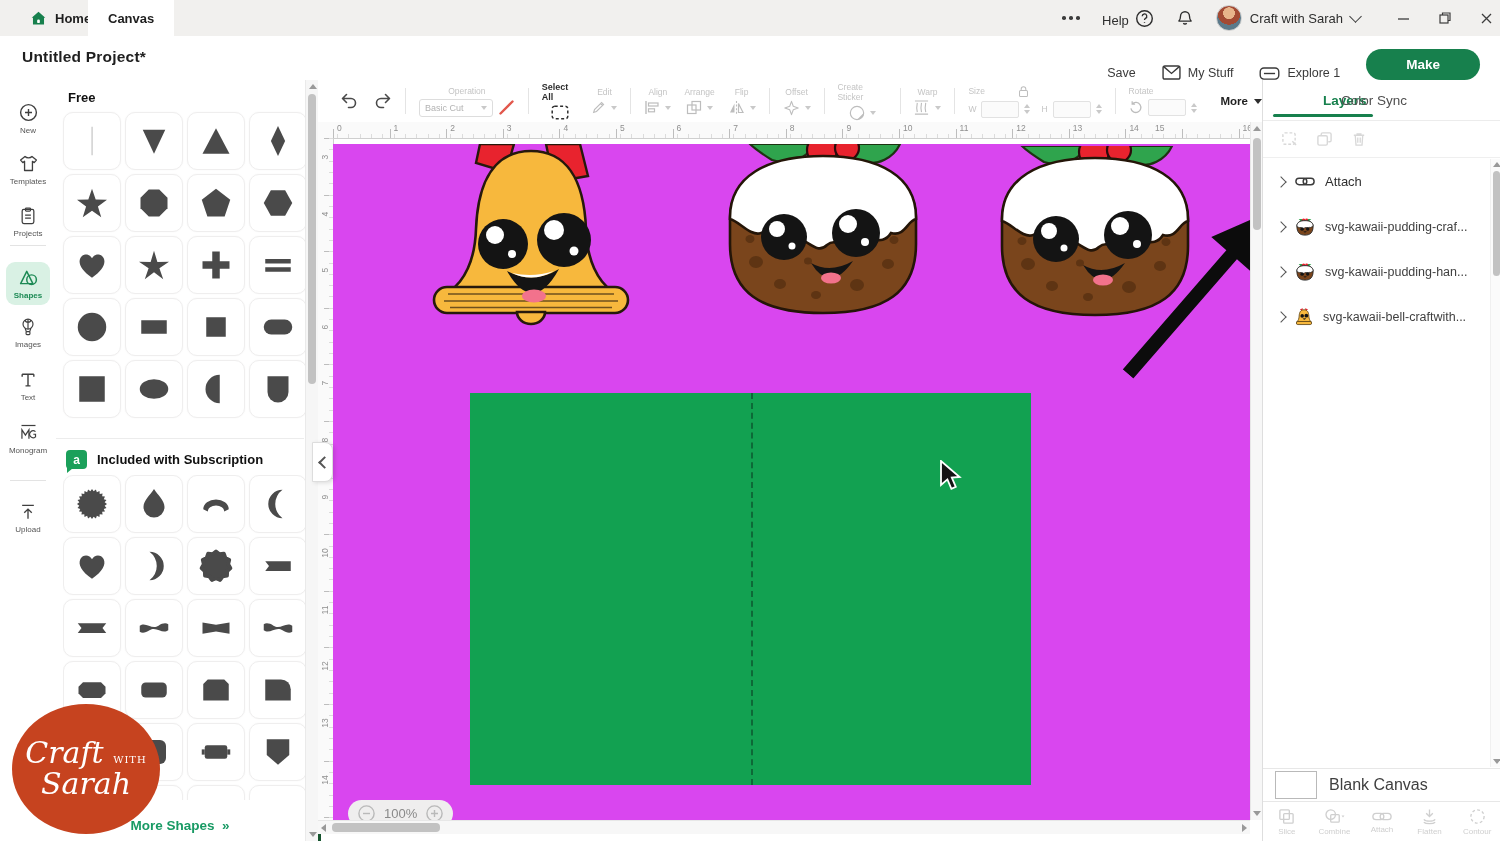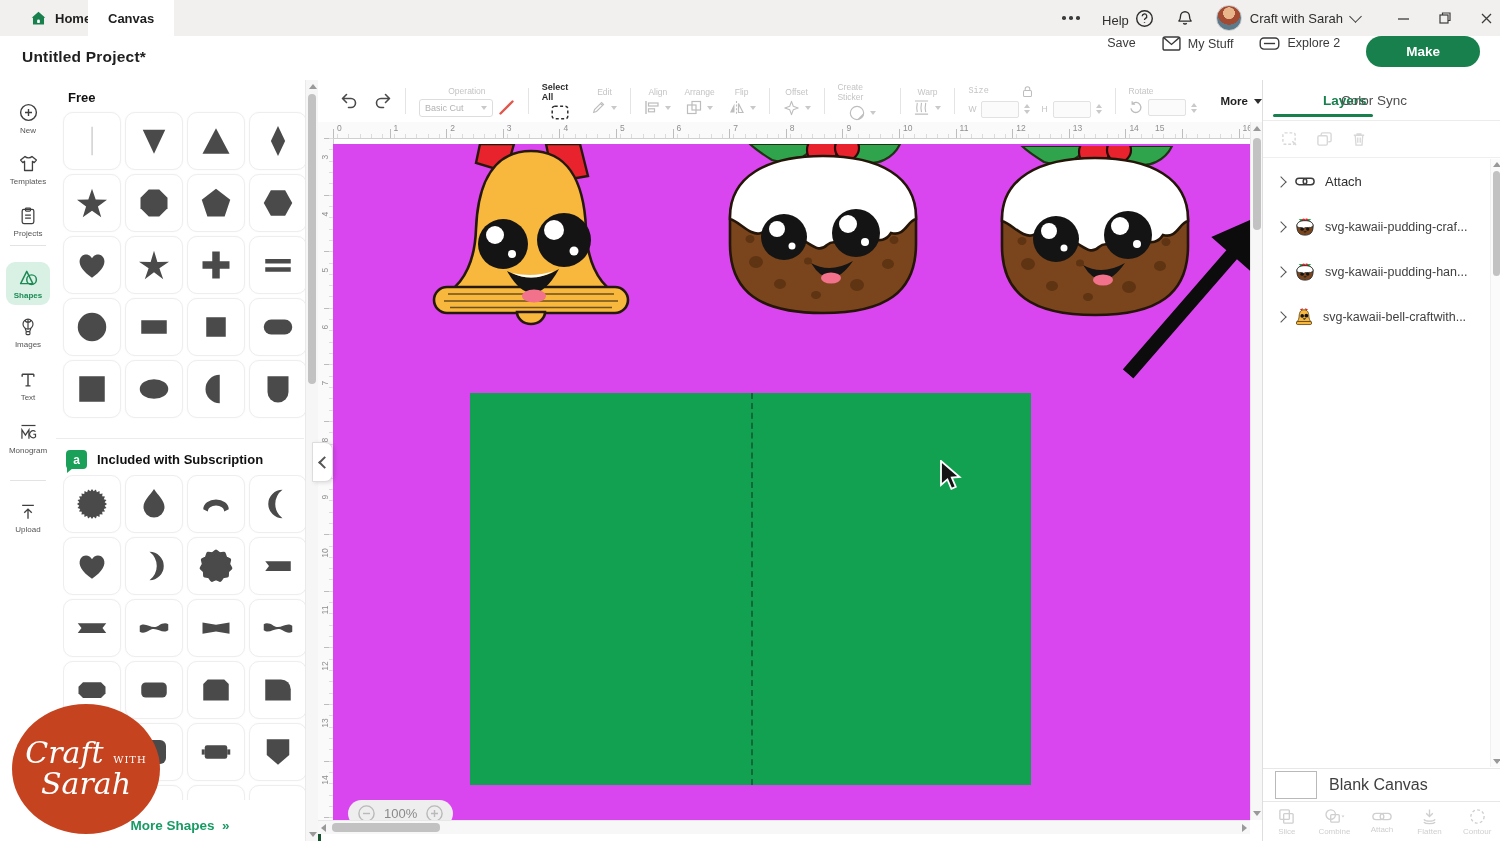--- a/index.html
+++ b/index.html
@@ -20,21 +20,21 @@
   .help-wrap{display:flex;align-items:flex-end;gap:6px;font-size:13px;color:#2e2e2e;}
   #avatar{width:24px;height:24px;border-radius:50%;border:1px solid #cfcfcf;
     background:radial-gradient(circle at 50% 30%,#e8b48a 0 28%,#a34a33 29% 55%,#5c7a8a 56% 100%);}
   #account{display:flex;align-items:center;gap:8px;font-size:13px;color:#2e2e2e;}
   .chev{width:8px;height:8px;border-right:1.8px solid #3c3c3c;border-bottom:1.8px solid #3c3c3c;transform:rotate(45deg);margin-top:-4px;}
   #winbtns{display:flex;align-items:center;gap:30px;margin-left:16px;}
 
   
   #headerbar{position:absolute;left:0;top:36px;width:1500px;height:44px;background:#fff;border-bottom:1px solid #e9e9e9;}
   #project-title{position:absolute;left:22px;top:12px;font-size:15.5px;font-weight:bold;color:#1f1f1f;letter-spacing:.2px;}
-  #header-right{position:absolute;right:20px;top:0;height:44px;display:flex;align-items:flex-start;gap:26px;}
+  #header-right{position:absolute;right:20px;top:0;height:44px;display:flex;align-items:flex-end;gap:26px;}
   .hbtn{display:flex;align-items:center;gap:7px;font-size:12.5px;color:#3a3a3a;cursor:pointer;}
   #make-btn{background:#17804d;color:#fff;font-size:13.5px;font-weight:bold;border:none;border-radius:16px;padding:8px 40px;cursor:pointer;}
 
   
   #navrail{position:absolute;left:0;top:80px;width:56px;height:761px;background:#fff;border-right:1px solid #e6e6e6;}
   .nav-item{position:absolute;left:0;width:56px;display:flex;flex-direction:column;align-items:center;gap:3px;cursor:pointer;}
   .nav-item .nlabel{font-size:8px;color:#555;}
   .nav-item.active-nav{left:6px;width:44px;background:#d9f1e4;border-radius:9px;padding:5px 0;}
   .nav-item.active-nav .nlabel{color:#1d8a55;font-weight:bold;}
   .nav-div{position:absolute;left:10px;width:36px;border-top:1px solid #e3e3e3;}
@@ -198,21 +198,21 @@
             <rect x="1" y="1" width="18" height="14" rx="2" fill="none" stroke="#3a3a3a" stroke-width="1.5"></rect>
             <path d="M2 2 L10 9 L18 2" fill="none" stroke="#3a3a3a" stroke-width="1.5"></path>
           </svg>
         <span>My Stuff</span>
       </span>
       <span class="hbtn">
         <svg viewBox="0 0 22 14" width="21" height="13">
             <rect x="1" y="1" width="20" height="12" rx="4" fill="none" stroke="#3a3a3a" stroke-width="1.5"></rect>
             <path d="M5 7 H17" stroke="#3a3a3a" stroke-width="1.5"></path>
           </svg>
-        <span>Explore 2</span>
+        <span>Explore 1</span>
       </span>
       <button id="make-btn">Make</button>
     </div>
   </div>
 
   <div id="navrail">
       <div class="nav-item" style="top: 22px;">
         <span>
           <svg viewBox="0 0 24 24" width="21" height="21" fill="none" stroke="#3f3f3f" stroke-width="1.6">
             <circle cx="12" cy="12" r="9"></circle>
@@ -632,21 +632,21 @@
       <div class="trow">
         <svg width="17" height="15" viewBox="0 0 18 16">
             <path d="M2 1 H16 M2 15 H16" stroke="#bdbdbd" stroke-width="1.2"></path>
             <path d="M4.5 3 Q3.4 8 4.5 13 M9 3 Q7.9 8 9 13 M13.5 3 Q12.4 8 13.5 13" fill="none" stroke="#bdbdbd" stroke-width="1.2"></path>
           </svg>
         <i class="caret-sm"></i>
       </div>
     </div>
     <div class="tsep"></div>
     <div class="tgroup" style="align-items:flex-start;">
-      <div class="trow" style="gap:32px;font-family:Liberation Mono, monospace;">
+      <div class="trow" style="gap:32px;">
         <span class="tlabel">Size</span>
         <svg width="13" height="13" viewBox="0 0 18 18">
             <rect x="3.5" y="7.5" width="11" height="8.5" rx="1.5" fill="none" stroke="#bdbdbd" stroke-width="1.4"></rect>
             <path d="M5.8 7.5 V5.6 a3.2 3.2 0 0 1 6.4 0 V7.5" fill="none" stroke="#bdbdbd" stroke-width="1.4"></path>
           </svg>
       </div>
       <div class="trow">
         <span class="tlabel">W</span>
         <input class="mini-input" value="" style="">
         <span class="stepper">

